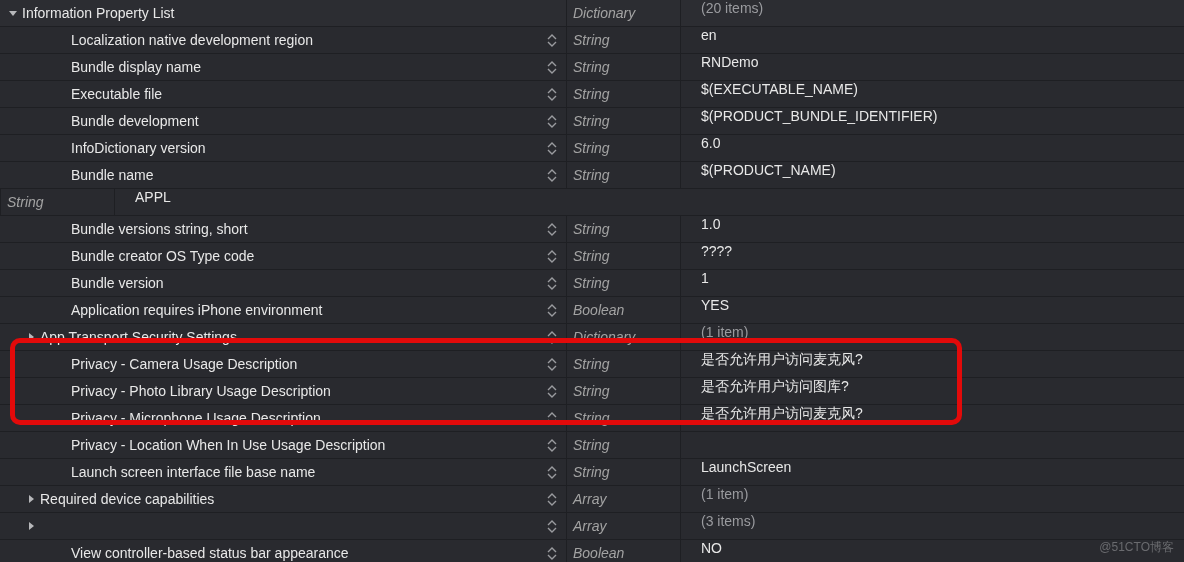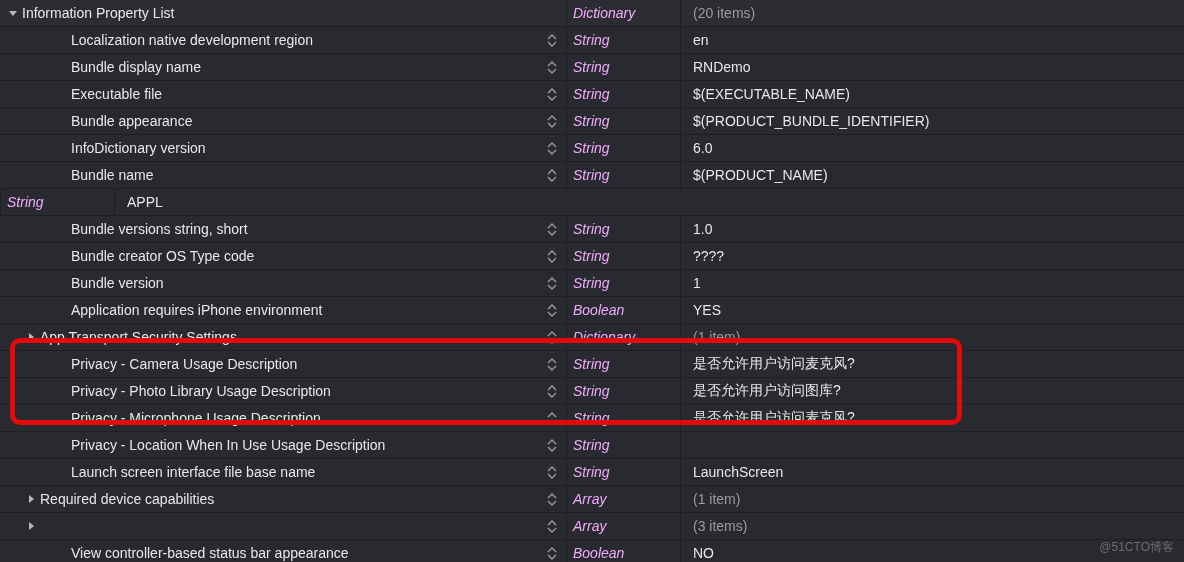--- a/index.html
+++ b/index.html
@@ -32,31 +32,30 @@
     align-items: center;
     height: 100%;
     position: relative;
     padding-left: 6px;
   }
   .type-col {
     flex: 0 0 114px;
     display: flex;
     align-items: center;
     height: 100%;
-    color: #f0abfc;
+    color: #a3a3a3;
     font-style: italic;
     padding-left: 6px;
     border-left: 1px solid #1e1f23;
   }
   .val-col {
     flex: 1 1 auto;
     display: flex;
-    align-items: center;
     height: 100%;
-    padding-left: 12px;
+    padding-left: 20px;
     border-left: 1px solid #1e1f23;
     color: #e8e8e8;
   }
   .val-col.muted { color: #9a9b9f; }
   .disclosure {
     display: inline-flex;
     width: 14px;
     justify-content: center;
     color: #b7b8bb;
     font-size: 12px;
@@ -181,21 +180,21 @@
         </div>
         <div class="type-col">
           <span>String</span>
         </div>
         <div class="val-col">
           <span>$(EXECUTABLE_NAME)</span>
         </div>
       </div>
       <div class="row">
         <div class="key-col indent-2">
-          <span class="key-label">Bundle appearance</span>
+          <span class="key-label">Bundle development</span>
           <span class="stepper">
             <svg width="10" height="6" viewBox="0 0 10 6">
               <path d="M1 5 L5 1 L9 5" fill="none" stroke="#9a9b9f" stroke-width="1.4"></path>
             </svg>
             <svg width="10" height="6" viewBox="0 0 10 6">
               <path d="M1 1 L5 5 L9 1" fill="none" stroke="#9a9b9f" stroke-width="1.4"></path>
             </svg>
           </span>
         </div>
         <div class="type-col">

